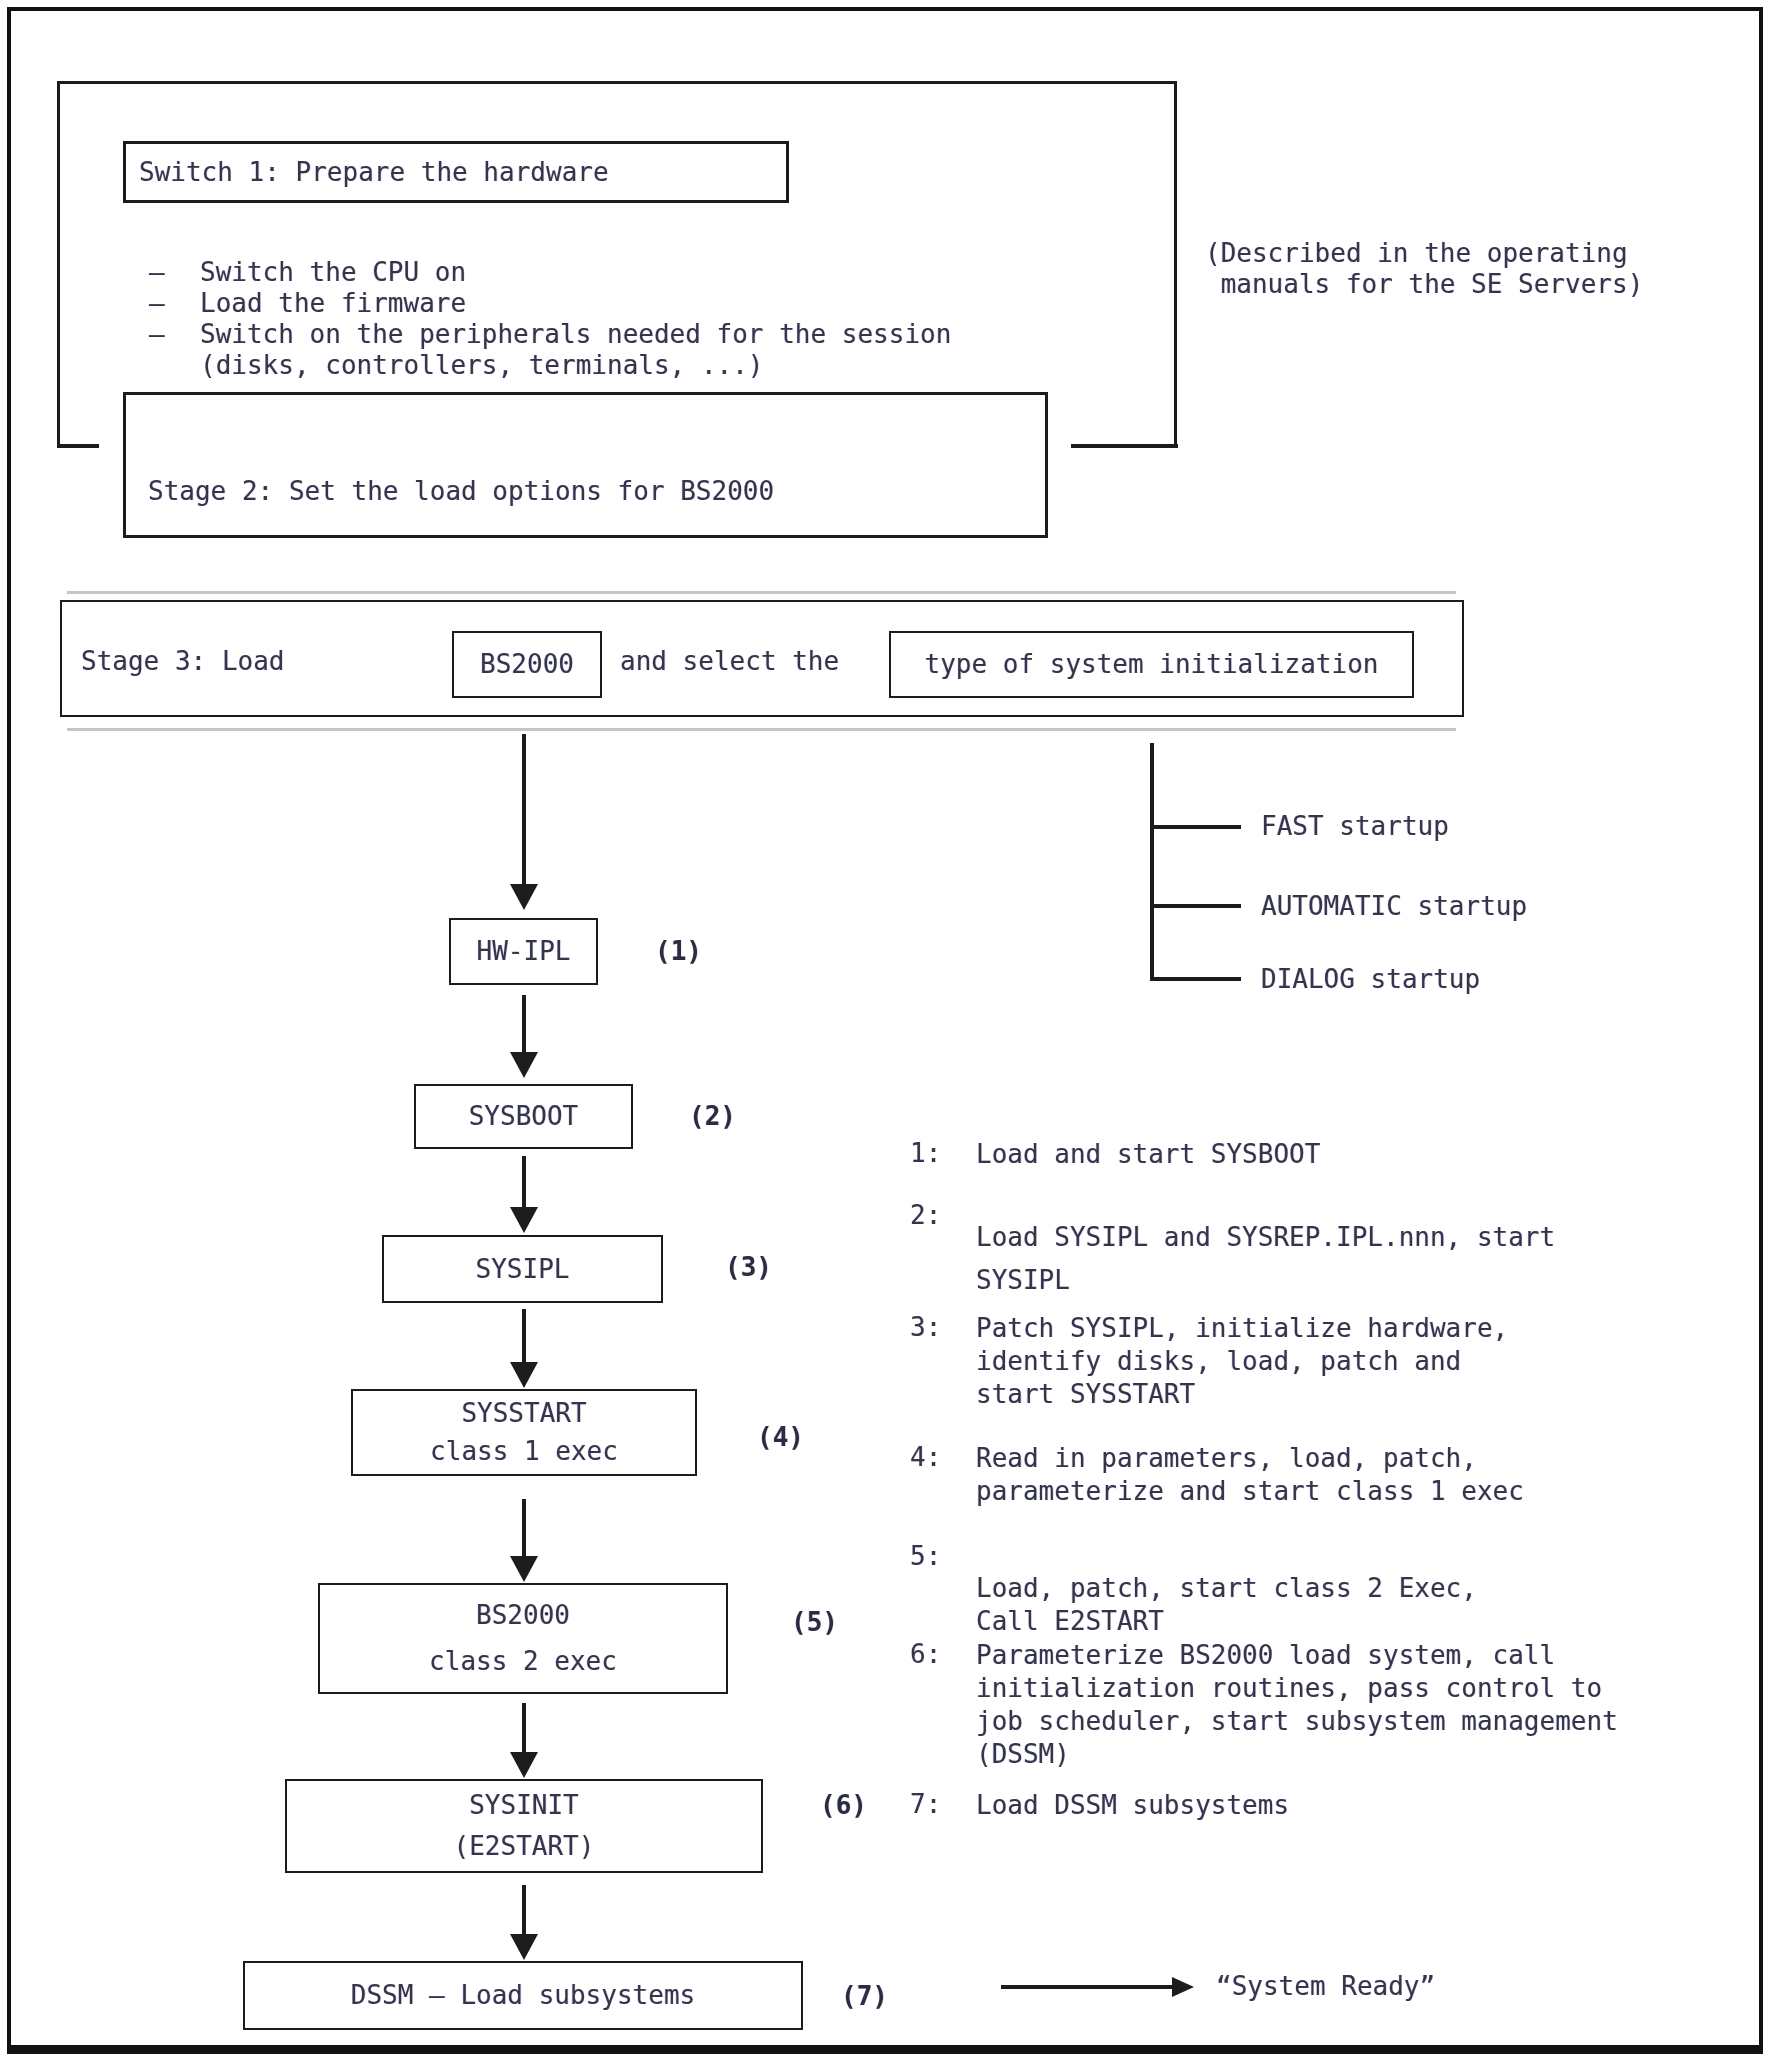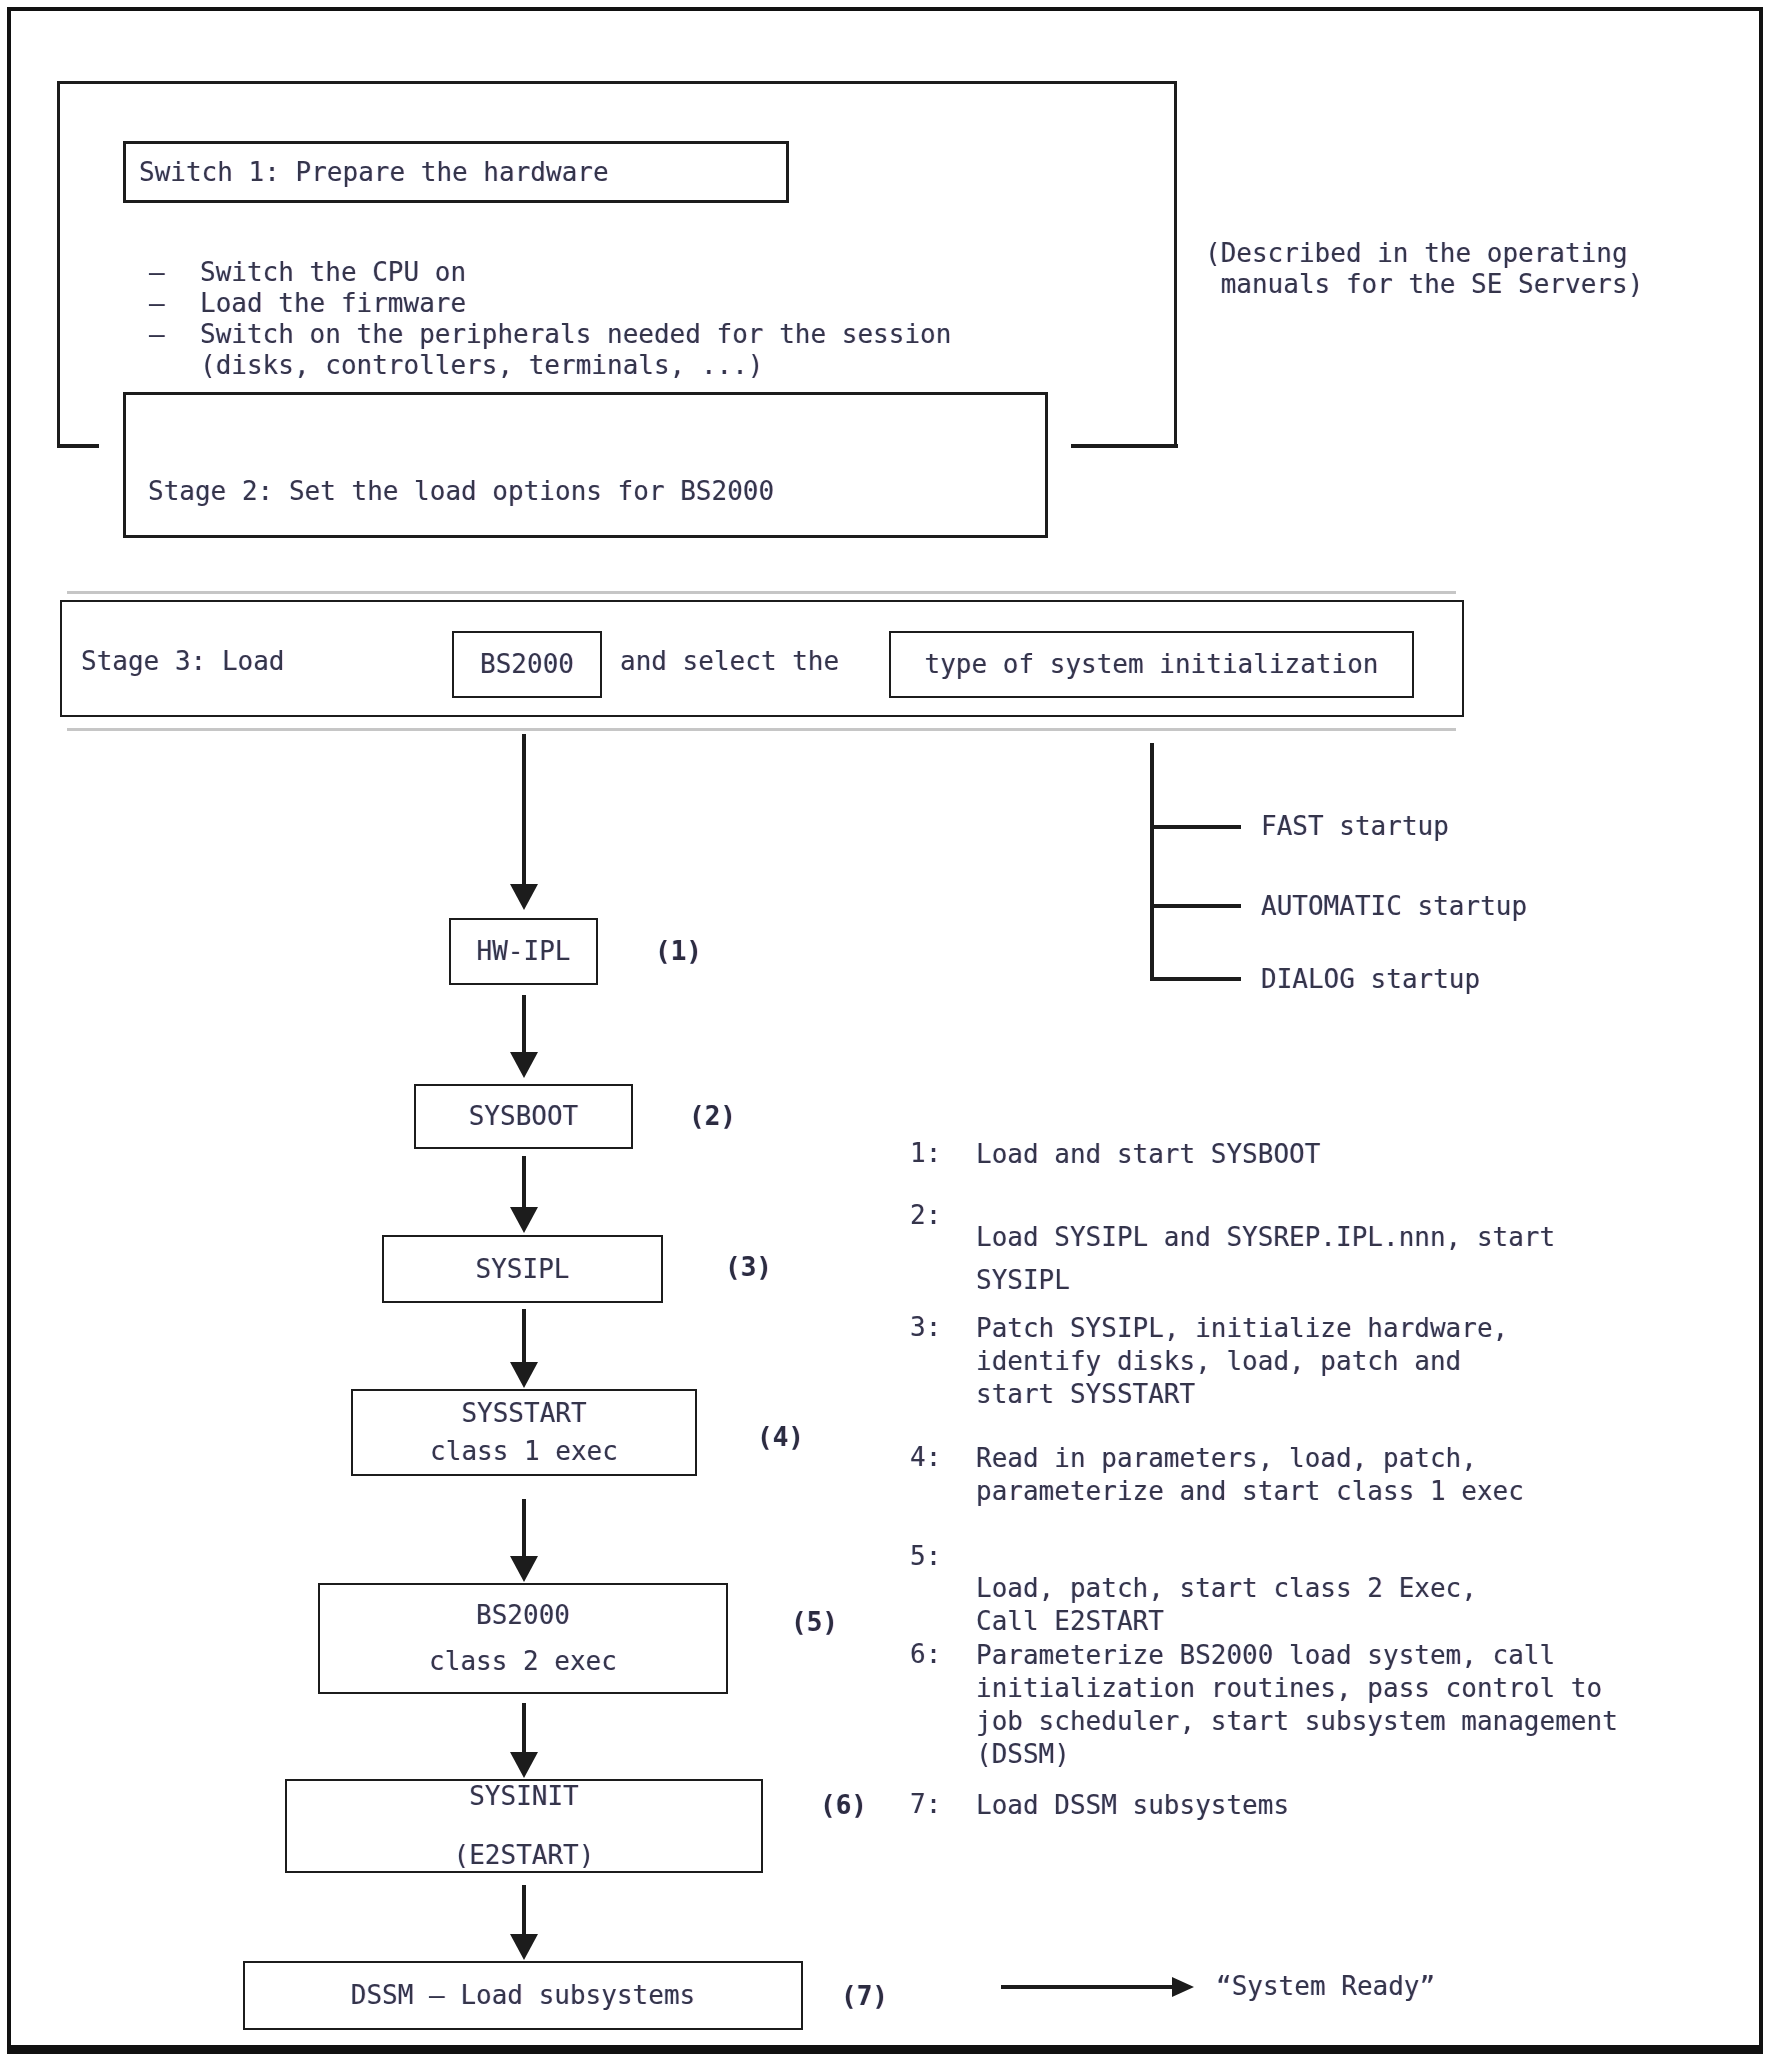--- a/index.html
+++ b/index.html
@@ -129,21 +129,21 @@
   <span class="txt">class 1 exec</span>
 </div>
 <div class="abs txt stepnum" style="left:757px;top:1422px;">(4)</div>
 
 <div class="abs box flowbox" style="left:318px;top:1583px;width:410px;height:111px;">
   <span class="txt">BS2000</span>
   <span class="txt">class 2 exec</span>
 </div>
 <div class="abs txt stepnum" style="left:791px;top:1607px;">(5)</div>
 
-<div class="abs box flowbox" style="left:285px;top:1779px;width:478px;height:94px;justify-content:space-between;">
+<div class="abs box flowbox" style="left:285px;top:1779px;width:478px;height:94px;">
   <span class="txt">SYSINIT</span>
   <span class="txt">(E2START)</span>
 </div>
 <div class="abs txt stepnum" style="left:820px;top:1790px;">(6)</div>
 
 <div class="abs box flowbox" style="left:243px;top:1961px;width:560px;height:69px;">
   <span class="txt">DSSM – Load subsystems</span>
 </div>
 <div class="abs txt stepnum" style="left:841px;top:1981px;">(7)</div>
 

